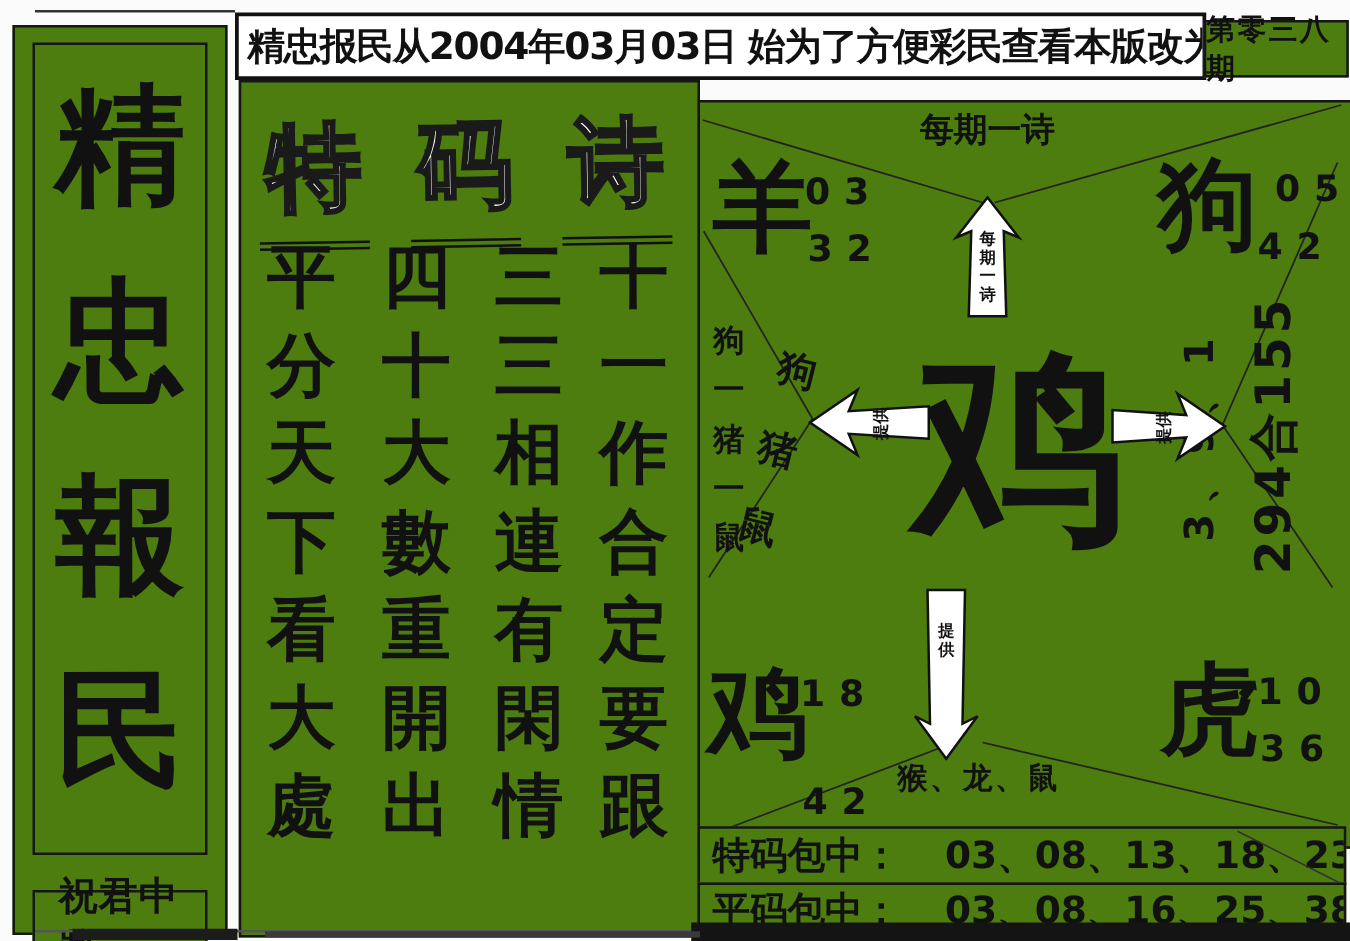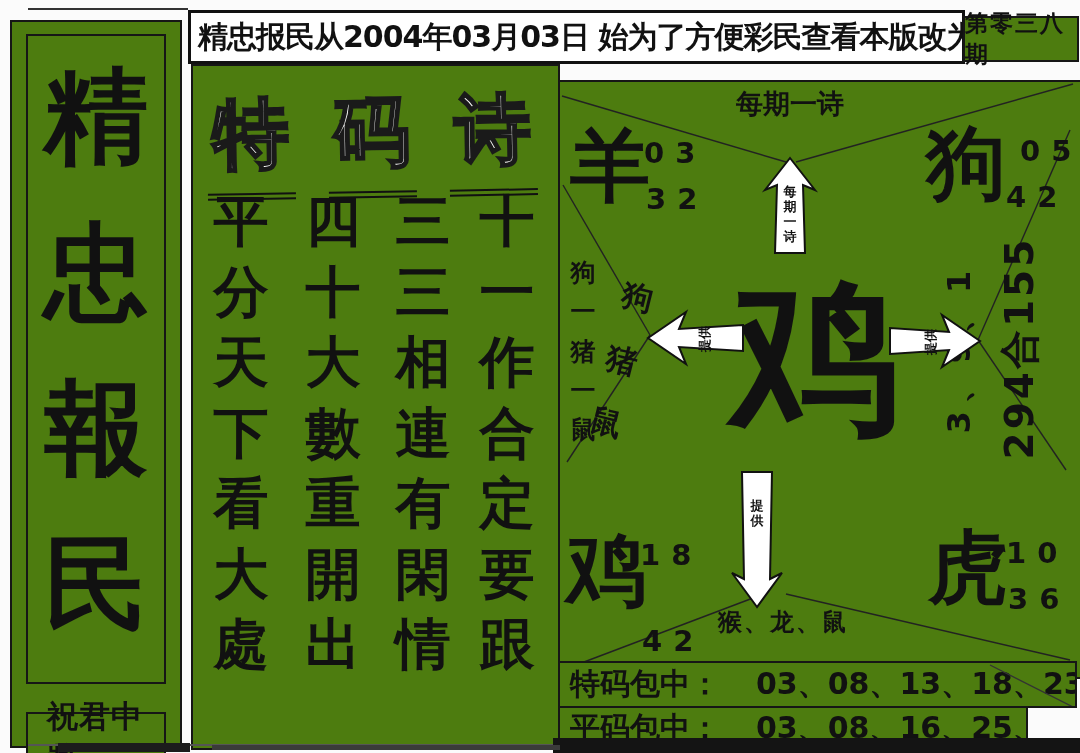--- a/index.html
+++ b/index.html
@@ -65,21 +65,21 @@
 
   .arrow { position:absolute; }
   .arrow svg { position:absolute; left:0; top:0; overflow:visible; }
   .arrow-vtext { position:absolute; display:flex; flex-direction:column; align-items:center; }
   .arrow-vtext span { font-size:13px; font-weight:700; line-height:15px; }
   .arrow-htext { position:absolute; font-size:13px; font-weight:700; white-space:nowrap; }
 
   
   .frow { display:flex; align-items:center; overflow:hidden; position:absolute;gap:36px; }
   .frow-1 { left:558px; top:661px; width:519px; height:47px; }
-  .frow-2 { left:558px; top:706px; width:470px; height:44px; }
+  .frow-2 { left:558px; top:706px; width:519px; height:44px; }
   .frow span { font-size:30px; font-weight:800; white-space:nowrap; }
   .frow .flabel { padding-left:10px; }
   .corner-diag { position:absolute; right:0; top:0; }
 
   
   .strip-a { left:553px; top:738px; width:527px; height:15px; background:#141414; }
   .strip-b { left:212px; top:745px; width:348px; height:5px; background:#3a3a3a; }
   .strip-c { left:58px; top:743px; width:132px; height:9px; background:#1c1c1c; }
   .strip-d { left:28px; top:744px; width:1052px; height:2px; background:#555; }
 </style>

